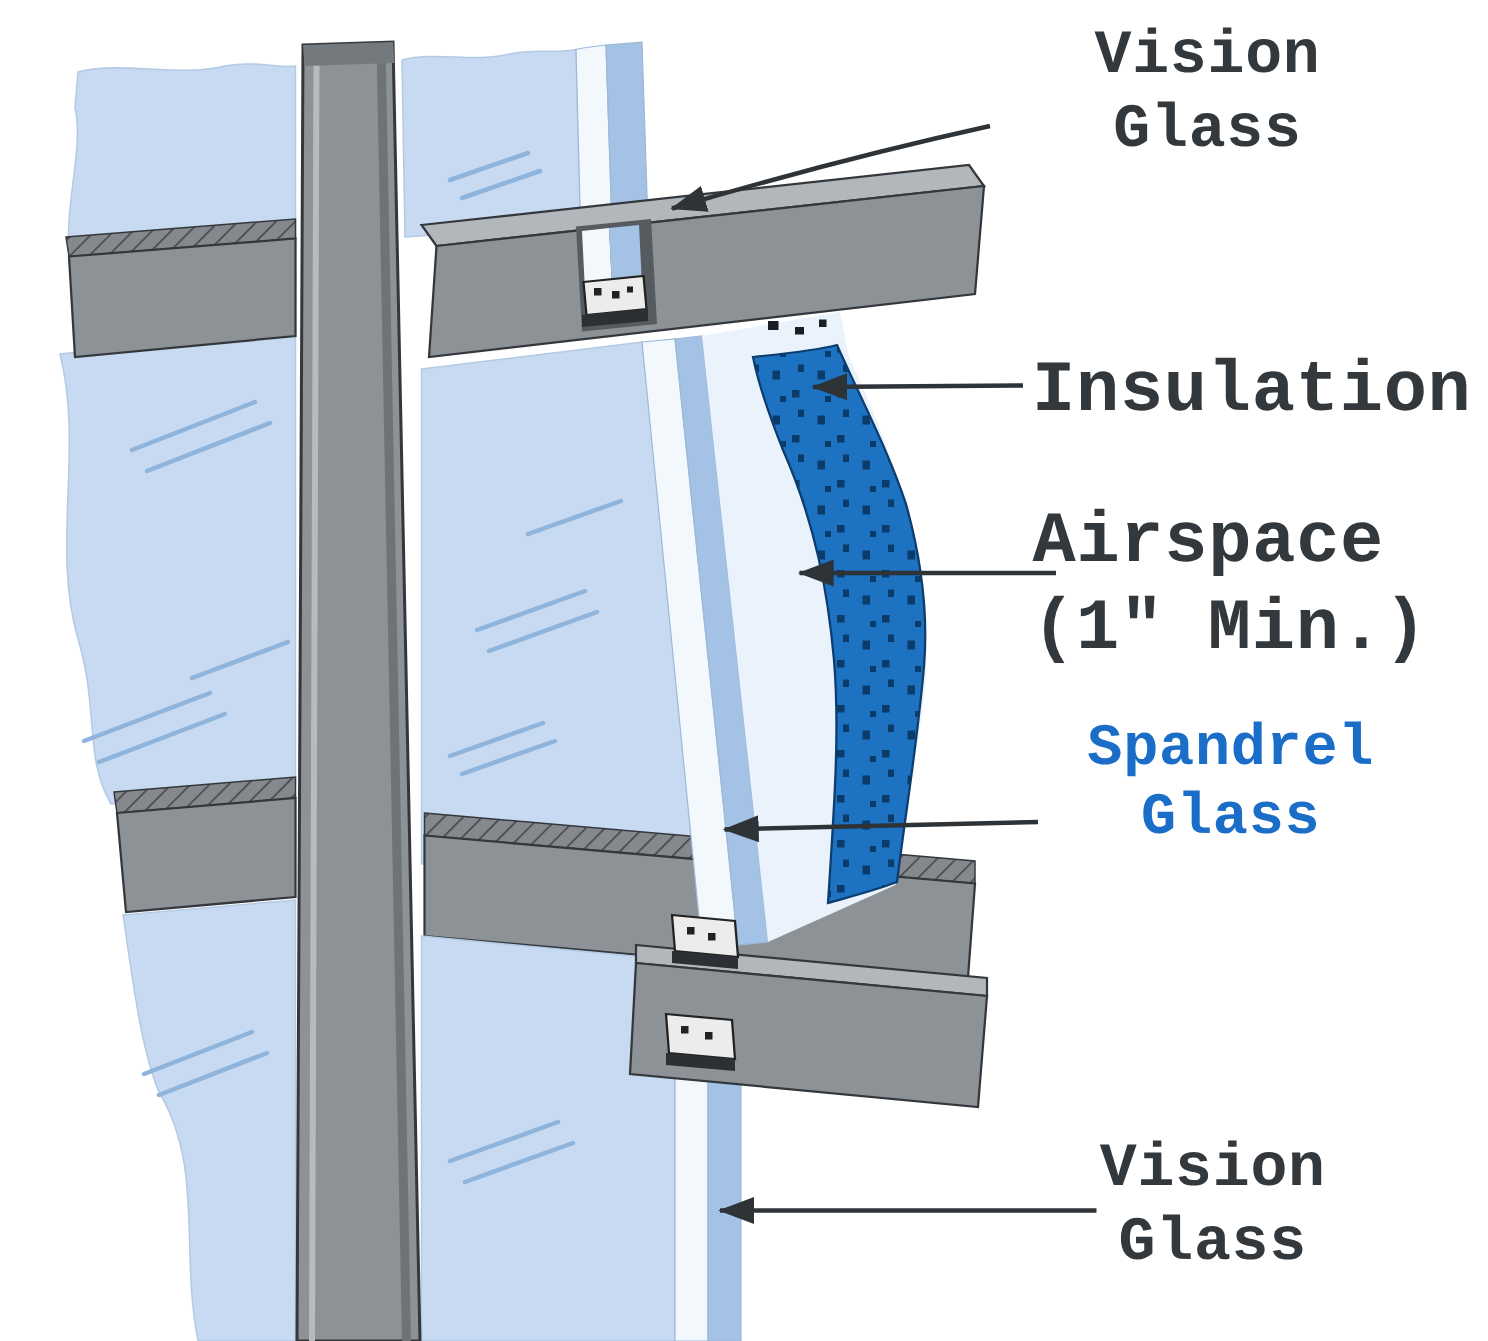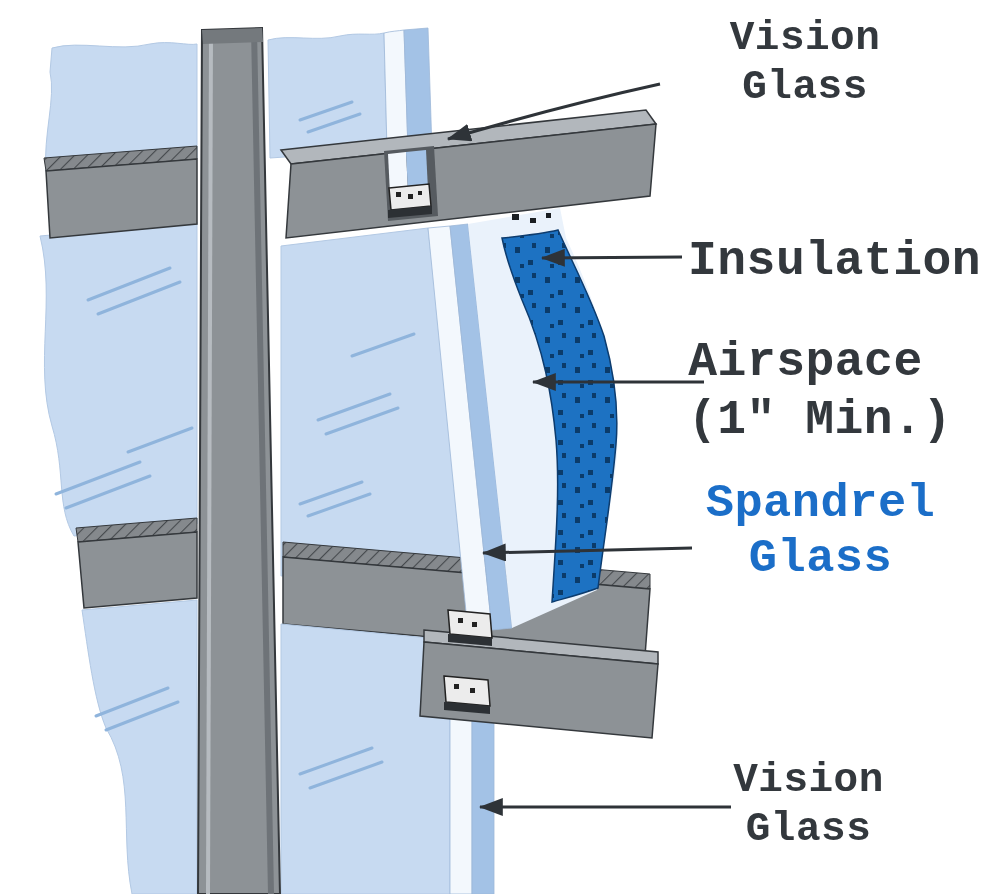--- a/index.html
+++ b/index.html
@@ -5,21 +5,21 @@
   html,body{margin:0;padding:0;background:#ffffff;}
   #stage{position:relative;width:992px;height:894px;background:#ffffff;overflow:hidden;
          font-family:Liberation Mono, monospace;}
   #stage svg{position:absolute;left:0;top:0;}
   .lbl{position:absolute;font-weight:700;color:#33383d;text-align:center;
        line-height:1.2;letter-spacing:0.5px;white-space:nowrap;}
   .lbl span{display:block;}
   .lbl-vision-top{left:700px;top:14px;width:210px;font-size:41px;}
   .lbl-insulation{left:688px;top:233px;font-size:48px;text-align:center;}
   .lbl-airspace{left:688px;top:334px;width:235px;font-size:48px;}
-  .lbl-spandrel{left:678px;top:476px;width:285px;font-size:47px;color:#1b6ec8;line-height:1.18;}
+  .lbl-spandrel{left:678px;top:476px;width:285px;font-size:39px;color:#1b6ec8;line-height:1.18;}
   .lbl-vision-bottom{left:706px;top:756px;width:205px;font-size:41px;}
 </style>
 </head>
 <body>
 
 <div id="stage">
 
   <svg width="992" height="894" viewBox="0 0 992 894">
     <defs>
       <marker id="ah" viewBox="0 0 8 6" refX="7.6" refY="3" markerWidth="8" markerHeight="6" orient="auto">

